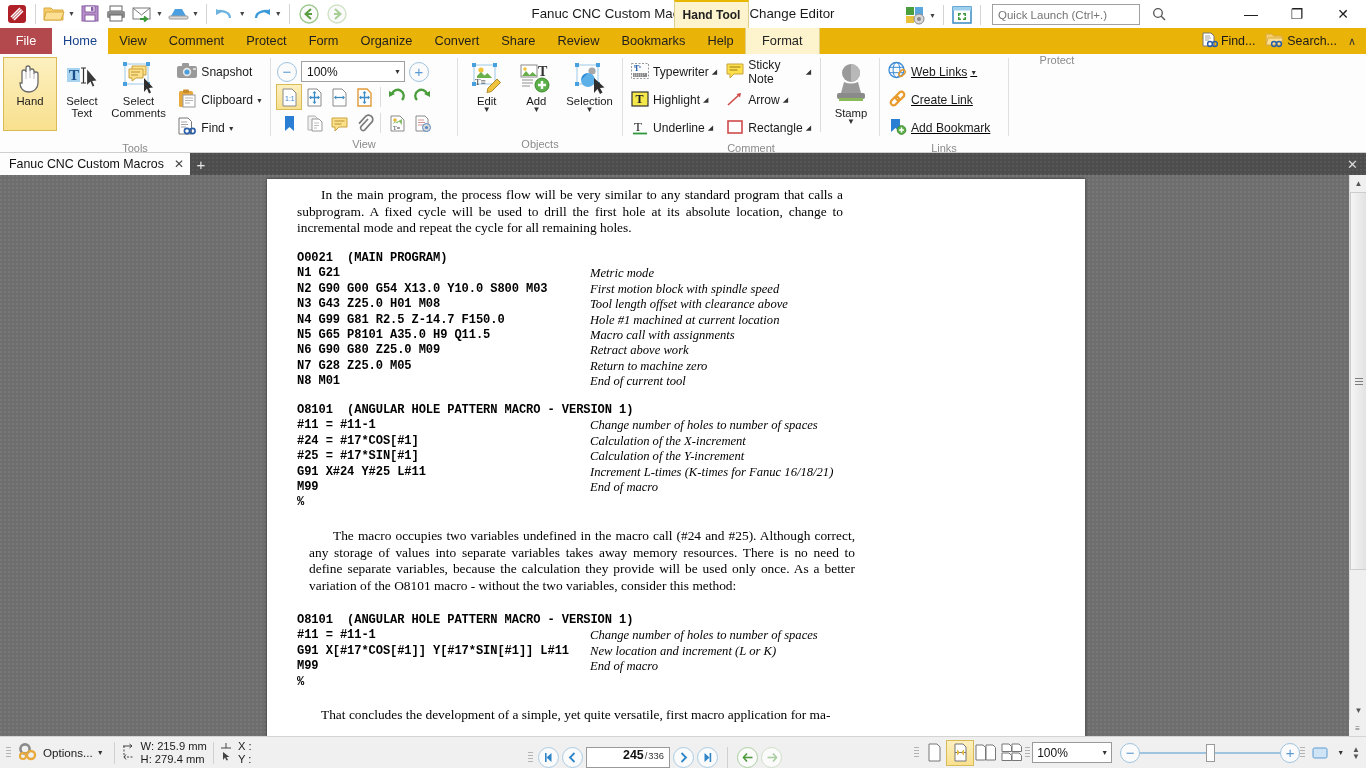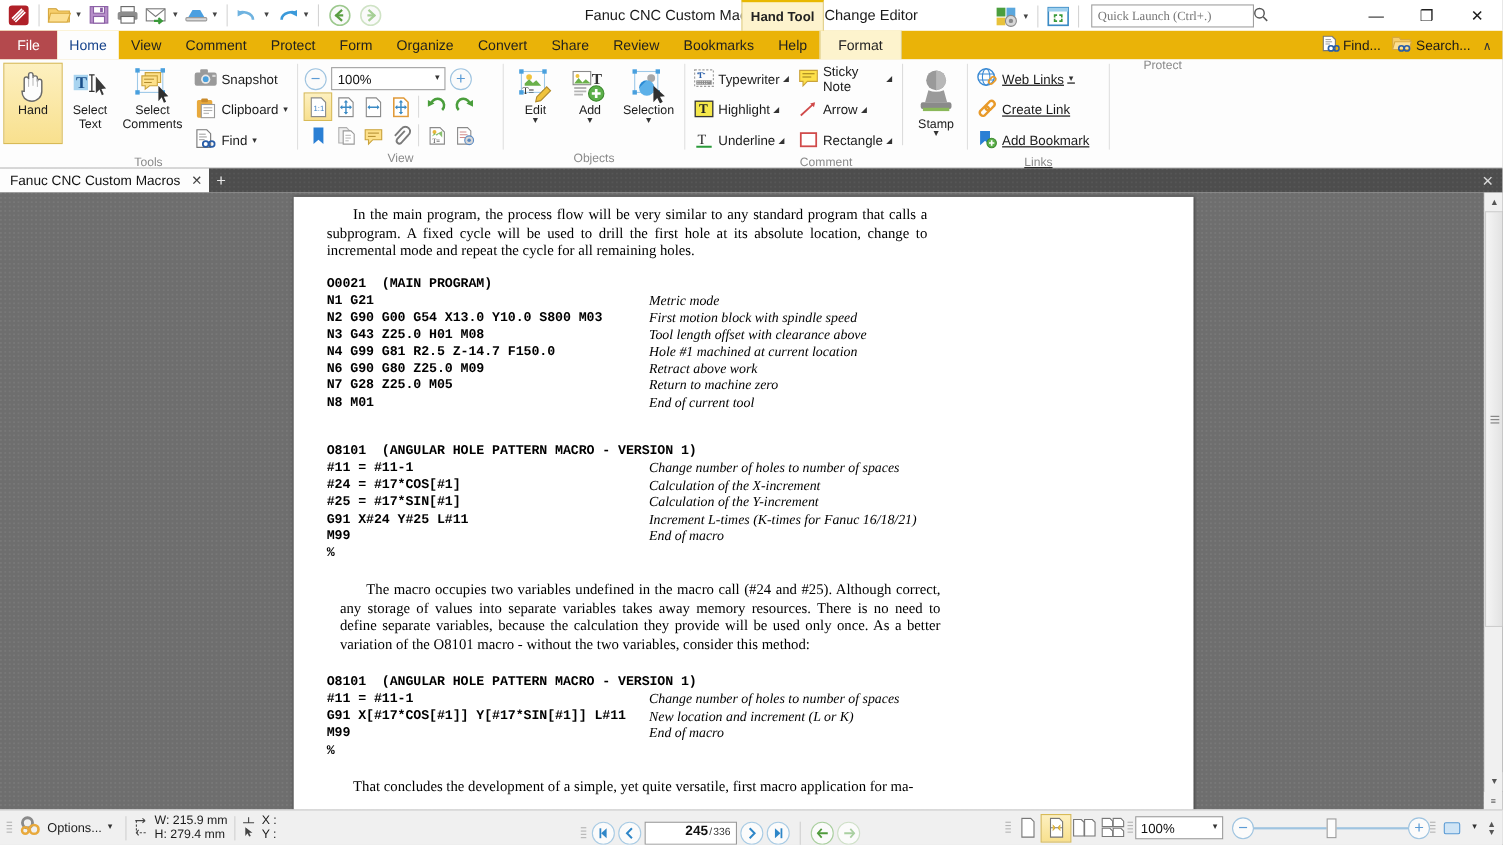--- a/index.html
+++ b/index.html
@@ -32,21 +32,21 @@
     border-top: 2px solid #e8b800;
     display: flex; align-items: center; justify-content: center;
     font-size: 12px; color: #222; font-weight: bold;
   }
   .quick-launch {
     position: absolute; right: 226px; top: 4px; width: 148px; height: 21px;
     border: 1px solid #a0a0a0; background: #fff; display: flex; align-items: center;
     padding: 0 3px 0 5px; font-size: 11.5px; color: #888;
   }
   .ql-input { flex: 1; border: 0; outline: 0; font-size: 11.5px; color: #7a7a7a;
-    font-family: Liberation Serif, serif; background: transparent; }
+    font-family: Liberation Sans, sans-serif; background: transparent; }
   .win-btns { position: absolute; right: 0; top: 0; display: flex; height: 28px; }
   .win-btn { width: 46px; height: 28px; display:flex; align-items:center; justify-content:center;
     font-size: 14px; color: #202020; }
   .tb-icon-grp { position: absolute; right: 380px; top: 2px; display: flex; align-items: center; }
 
   
   .ribbon-tabs {
     height: 26px; background: #eab308; display: flex; align-items: flex-start;
     position: relative; flex: 0 0 26px;
   }
@@ -730,20 +730,24 @@
           </div>
         <div class="codeline">
             <span class="code c1">N3 G43 Z25.0 H01 M08</span>
             <span class="cmt">Tool length offset with clearance above</span>
           </div>
         <div class="codeline">
             <span class="code c1">N4 G99 G81 R2.5 Z-14.7 F150.0</span>
             <span class="cmt">Hole #1 machined at current location</span>
           </div>
         <div class="codeline">
+            <span class="code c1">N5 G65 P8101 A35.0 H9 Q11.5</span>
+            <span class="cmt">Macro call with assignments</span>
+          </div>
+        <div class="codeline">
             <span class="code c1">N6 G90 G80 Z25.0 M09</span>
             <span class="cmt">Retract above work</span>
           </div>
         <div class="codeline">
             <span class="code c1">N7 G28 Z25.0 M05</span>
             <span class="cmt">Return to machine zero</span>
           </div>
         <div class="codeline">
             <span class="code c1">N8 M01</span>
             <span class="cmt">End of current tool</span>

